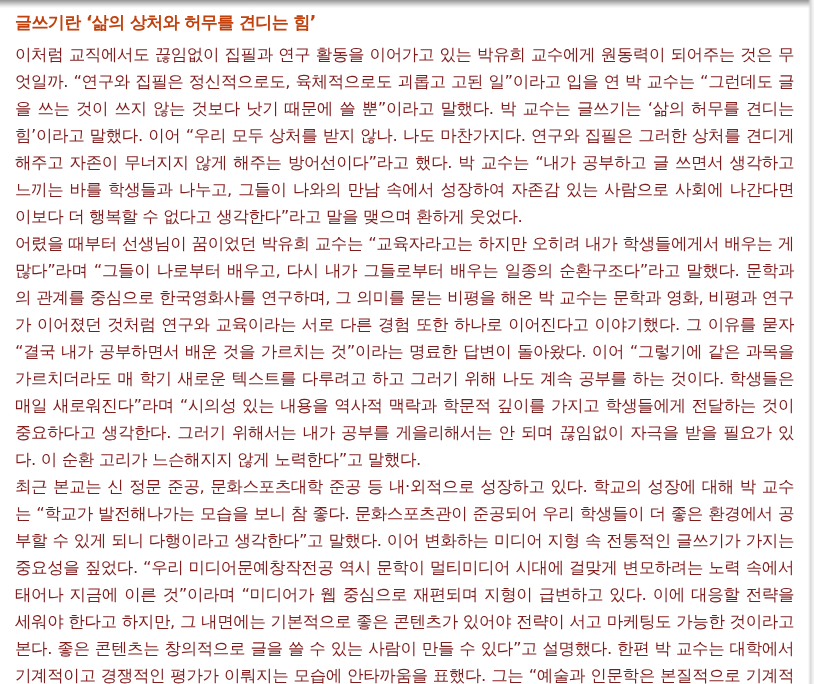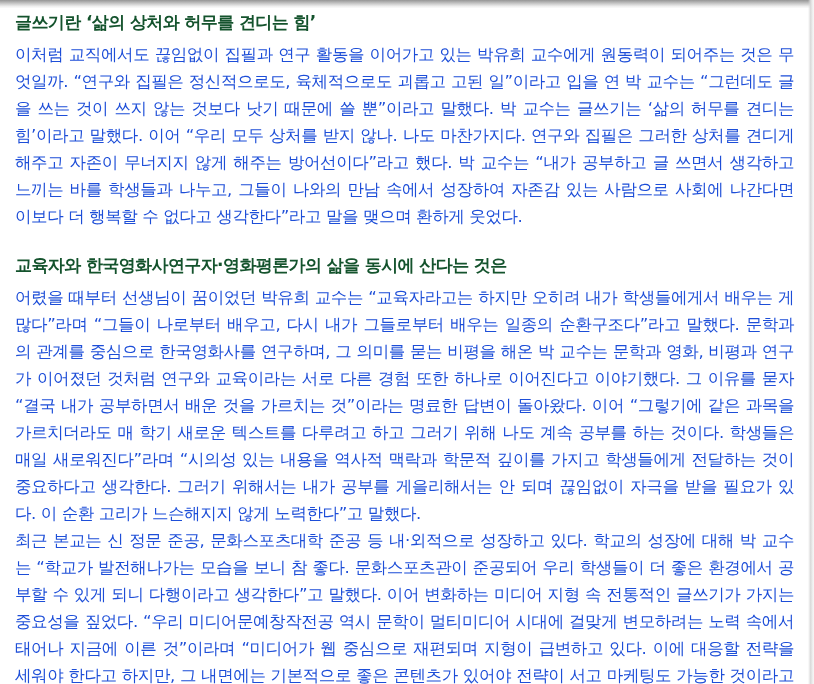--- a/index.html
+++ b/index.html
@@ -34,49 +34,48 @@
     position: absolute;
     top: 8px; left: 0;
     width: 808px;
     padding: 0 14px 0 15px;
     color: #535353;
   }
   .section h3 {
     font-size: 17px;
     line-height: 20px;
     font-weight: bold;
-    color: #14532d;
+    color: #c2410c;
     letter-spacing: -0.6px;
     margin: 25px 0 9px 0;
   }
   .section:first-child h3 {
     margin-top: 4px;
   }
   .section p {
     font-size: 16.5px;
     line-height: 27px;
     letter-spacing: -0.4px;
     text-align: justify;
-    color: #1d4ed8;
+    color: #7f1d1d;
   }
 </style>
 </head>
 <body>
 
 <div class="page">
   <div class="top-divider"></div>
 
   <div class="article">
     <div class="section">
       <h3>글쓰기란 ‘삶의 상처와 허무를 견디는 힘’</h3>
       <p>이처럼 교직에서도 끊임없이 집필과 연구 활동을 이어가고 있는 박유희 교수에게 원동력이 되어주는 것은 무엇일까. “연구와 집필은 정신적으로도, 육체적으로도 괴롭고 고된 일”이라고 입을 연 박 교수는 “그런데도 글을 쓰는 것이 쓰지 않는 것보다 낫기 때문에 쓸 뿐”이라고 말했다. 박 교수는 글쓰기는 ‘삶의 허무를 견디는 힘’이라고 말했다. 이어 “우리 모두 상처를 받지 않나. 나도 마찬가지다. 연구와 집필은 그러한 상처를 견디게 해주고 자존이 무너지지 않게 해주는 방어선이다”라고 했다. 박 교수는 “내가 공부하고 글 쓰면서 생각하고 느끼는 바를 학생들과 나누고, 그들이 나와의 만남 속에서 성장하여 자존감 있는 사람으로 사회에 나간다면 이보다 더 행복할 수 없다고 생각한다”라고 말을 맺으며 환하게 웃었다.</p>
     </div>
 
     <div class="section">
-      <h3>교육자와 한국영화사연구자·영화평론가의 삶을 동시에 산다는 것은</h3>
       <p>어렸을 때부터 선생님이 꿈이었던 박유희 교수는 “교육자라고는 하지만 오히려 내가 학생들에게서 배우는 게 많다”라며 “그들이 나로부터 배우고, 다시 내가 그들로부터 배우는 일종의 순환구조다”라고 말했다. 문학과의 관계를 중심으로 한국영화사를 연구하며, 그 의미를 묻는 비평을 해온 박 교수는 문학과 영화, 비평과 연구가 이어졌던 것처럼 연구와 교육이라는 서로 다른 경험 또한 하나로 이어진다고 이야기했다. 그 이유를 묻자 “결국 내가 공부하면서 배운 것을 가르치는 것”이라는 명료한 답변이 돌아왔다. 이어 “그렇기에 같은 과목을 가르치더라도 매 학기 새로운 텍스트를 다루려고 하고 그러기 위해 나도 계속 공부를 하는 것이다. 학생들은 매일 새로워진다”라며 “시의성 있는 내용을 역사적 맥락과 학문적 깊이를 가지고 학생들에게 전달하는 것이 중요하다고 생각한다. 그러기 위해서는 내가 공부를 게을리해서는 안 되며 끊임없이 자극을 받을 필요가 있다. 이 순환 고리가 느슨해지지 않게 노력한다”고 말했다.</p>
     </div>
 
     <div class="section">
       <p>최근 본교는 신 정문 준공, 문화스포츠대학 준공 등 내·외적으로 성장하고 있다. 학교의 성장에 대해 박 교수는 “학교가 발전해나가는 모습을 보니 참 좋다. 문화스포츠관이 준공되어 우리 학생들이 더 좋은 환경에서 공부할 수 있게 되니 다행이라고 생각한다”고 말했다. 이어 변화하는 미디어 지형 속 전통적인 글쓰기가 가지는 중요성을 짚었다. “우리 미디어문예창작전공 역시 문학이 멀티미디어 시대에 걸맞게 변모하려는 노력 속에서 태어나 지금에 이른 것”이라며 “미디어가 웹 중심으로 재편되며 지형이 급변하고 있다. 이에 대응할 전략을 세워야 한다고 하지만, 그 내면에는 기본적으로 좋은 콘텐츠가 있어야 전략이 서고 마케팅도 가능한 것이라고 본다. 좋은 콘텐츠는 창의적으로 글을 쓸 수 있는 사람이 만들 수 있다”고 설명했다. 한편 박 교수는 대학에서 기계적이고 경쟁적인 평가가 이뤄지는 모습에 안타까움을 표했다. 그는 “예술과 인문학은 본질적으로 기계적이고 경쟁적인 것에 저항할 수밖에 없으며 그것이 소임이기도 하다”라며 “이런 측면에서 학교도 다양성을 아우르고, 보다 균형 있는 발전을 이뤄내길 바란다”고 말했다.</p>
     </div>
   </div>
 
   <div class="right-edge"></div>
 </div>

